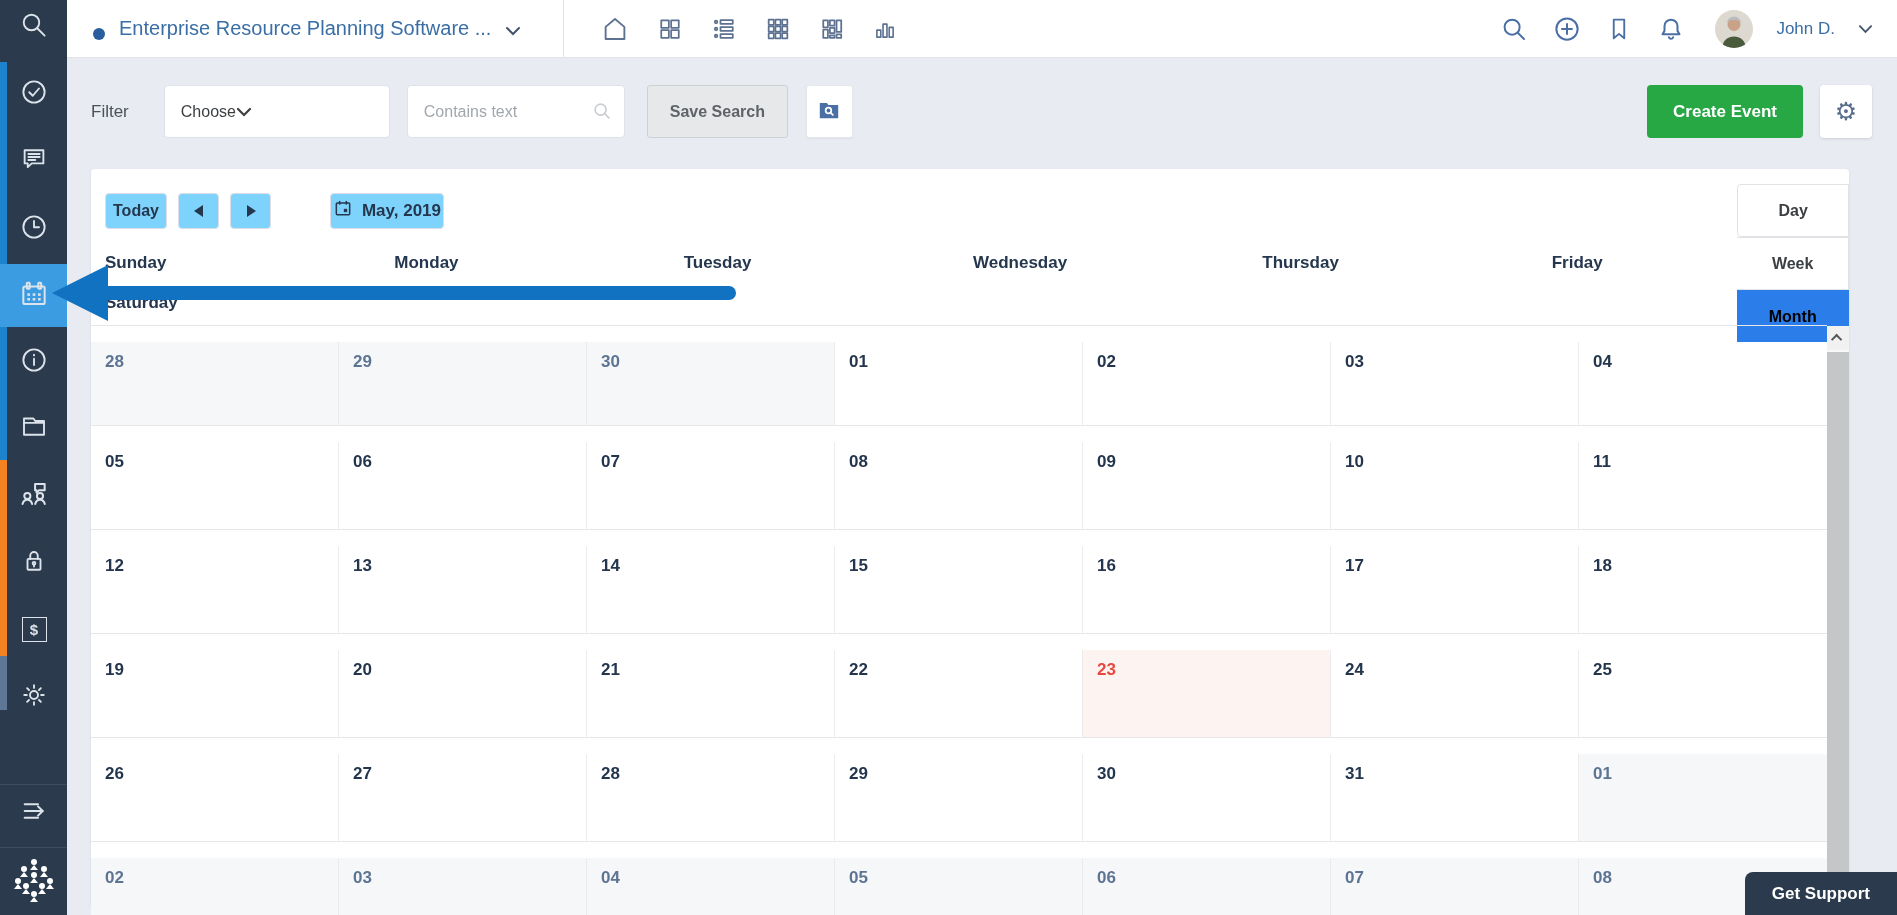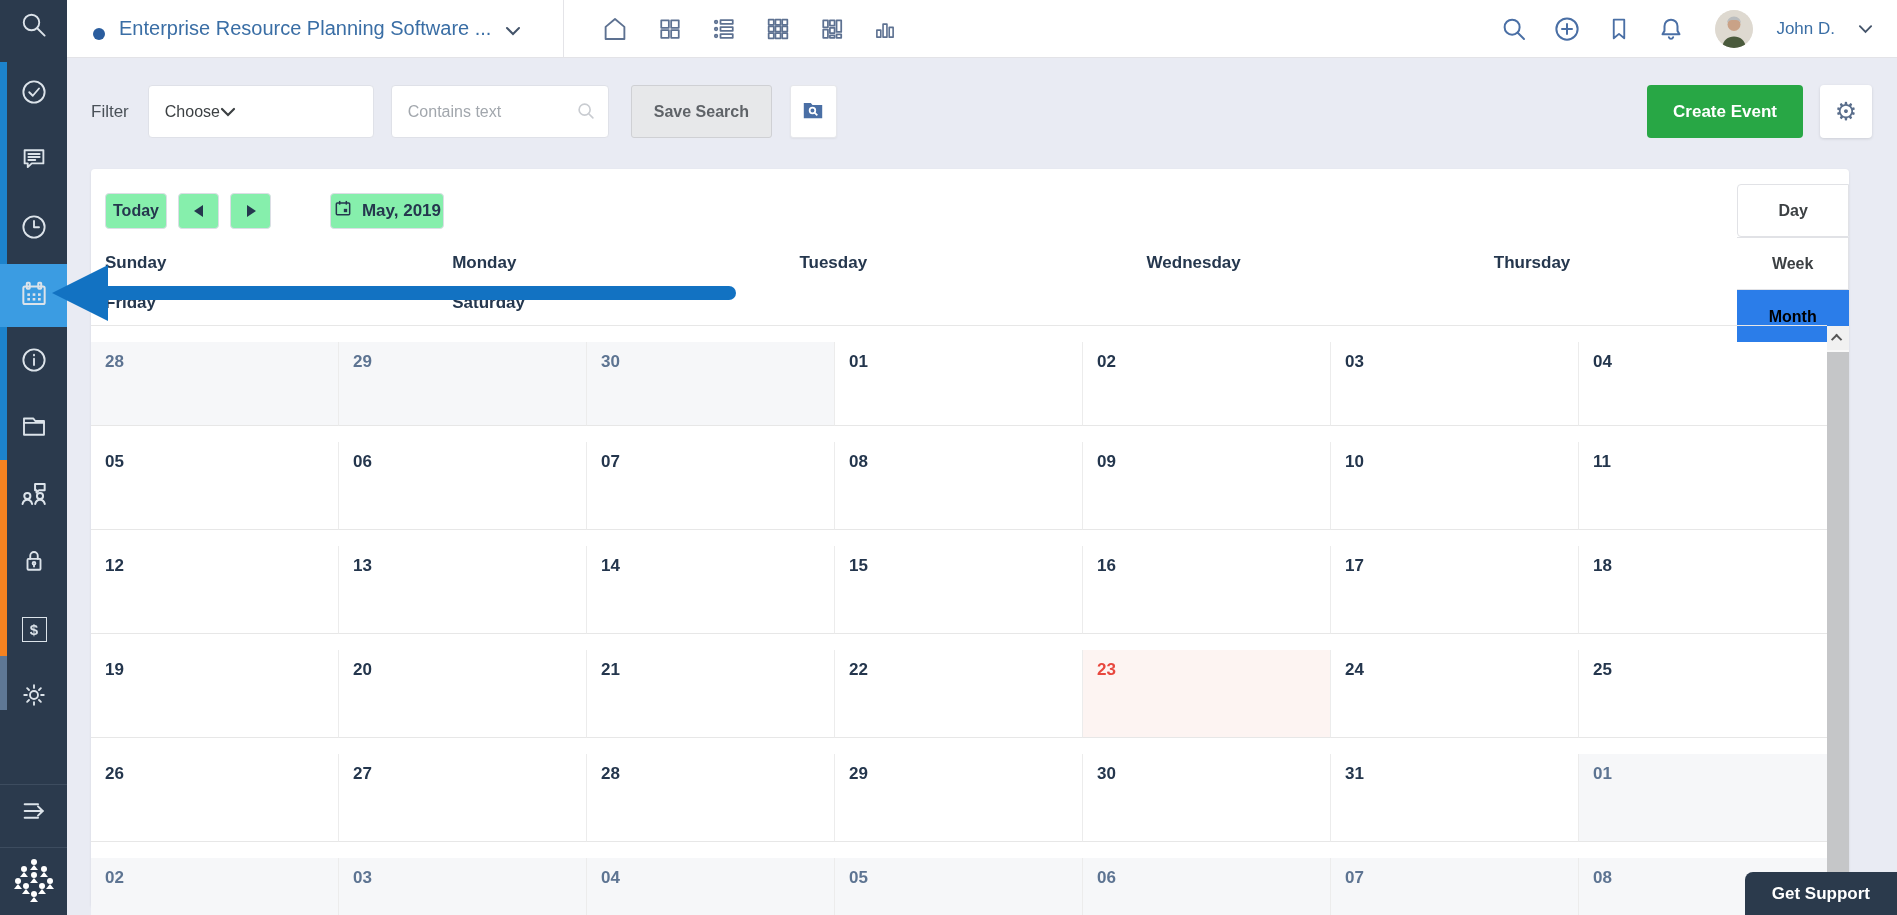--- a/index.html
+++ b/index.html
@@ -35,51 +35,51 @@
   .nav-icon { cursor:pointer; display:flex; align-items:center; }
   .nav-icon svg { stroke:#5d7191; fill:none; stroke-width:1.5; stroke-linejoin:round; }
   .top-right { margin-left:auto; display:flex; align-items:center; gap:23px; }
   .action-icon { cursor:pointer; display:flex; align-items:center; }
   .action-icon svg { stroke:#4a6fa5; fill:none; stroke-width:1.6; stroke-linecap:round; stroke-linejoin:round; }
   .avatar { width:38px; height:38px; border-radius:50%; overflow:hidden; margin-left:6px; cursor:pointer; background:#e7e3dc; }
   .user-name { font-size:17px; color:#3a6ea5; cursor:pointer; }
 
   
   .filter-bar { display:flex; align-items:center; padding:27px 25px 0 24px; }
-  .filter-label { font-size:17px; color:#4a5158; margin-right:19px; }
+  .filter-label { font-size:17px; color:#4a5158; margin-right:35px; }
   .select-box { width:226px; height:53px; background:#fff; border:1px solid #dfe1e8; border-radius:4px; display:flex; align-items:center; padding:0 16px; cursor:pointer; }
   .select-box .val { font-size:16px; color:#3c4043; }
   .select-box svg { margin-left:auto; stroke:#3c4043; fill:none; stroke-width:2.2; stroke-linecap:round; }
   .text-input-wrap { position:relative; margin-left:17px; }
   .text-input { width:218px; height:53px; border:1px solid #dfe1e8; border-radius:4px; padding:0 40px 0 16px; font-size:16px; font-family:"Liberation Sans",sans-serif; color:#3c4043; background:#fff; }
   .text-input::placeholder { color:#a2a7ad; }
   .input-search-icon { position:absolute; right:12px; top:15px; }
   .input-search-icon svg { stroke:#c9ccd1; fill:none; stroke-width:1.8; stroke-linecap:round; }
   .save-search-btn { margin-left:22px; height:53px; padding:0 22px; background:#e7e8ea; border:1px solid #cfd0d4; border-radius:3px; font-size:16px; font-weight:600; color:#5f6368; font-family:"Liberation Sans",sans-serif; cursor:pointer; }
   .saved-search-btn { margin-left:18px; width:47px; height:53px; background:#fff; border:1px solid #e6e7eb; border-radius:3px; display:flex; align-items:center; justify-content:center; cursor:pointer; box-shadow:0 1px 2px rgba(0,0,0,.05); }
   .fb-spacer { flex:1; }
   .create-event-btn { height:53px; padding:0 26px; background:#28a745; border:none; border-radius:4px; color:#fff; font-size:17px; font-weight:600; font-family:"Liberation Sans",sans-serif; cursor:pointer; }
   .settings-btn { margin-left:17px; width:52px; height:53px; background:#fff; border:none; border-radius:4px; box-shadow:0 1px 3px rgba(0,0,0,.12); color:#5a6e8c; font-size:25px; cursor:pointer; display:flex; align-items:center; justify-content:center; }
 
   
   .calendar-card { position:relative; margin:31px 48px 0 24px; height:738px; background:#fff; border-radius:4px; box-shadow:0 1px 3px rgba(0,0,0,.08); }
   .cal-toolbar { display:flex; align-items:center; padding:15px 0 0 14px; height:68px; position:relative; }
-  .tb-btn { height:36px; background:#86efac; border:1px solid #dbdee5; border-radius:4px; font-family:"Liberation Sans",sans-serif; font-size:16px; font-weight:700; color:#25374e; cursor:pointer; display:flex; align-items:center; justify-content:center; }
+  .tb-btn { height:36px; background:#7dd3fc; border:1px solid #dbdee5; border-radius:4px; font-family:"Liberation Sans",sans-serif; font-size:16px; font-weight:700; color:#25374e; cursor:pointer; display:flex; align-items:center; justify-content:center; }
   .today-btn { width:62px; margin-right:11px; }
   .arrow-btn { width:41px; margin-right:11px; }
   .arrow-btn svg { fill:#25374e; stroke:none; }
   .date-btn { width:114px; margin-left:48px; gap:9px; font-size:17px; }
   .date-btn svg { stroke:#25374e; fill:none; stroke-width:1.8; }
   .view-switcher { position:absolute; right:0; top:15px; display:flex;flex-direction:column; }
   .view-btn { height:53px; background:#fff; border:1px solid #e1e2e6; border-left:none; font-family:"Liberation Sans",sans-serif; font-size:16px; font-weight:700; color:#3c4043; cursor:pointer; padding:0 26px; }
   .view-btn:first-child { border-left:1px solid #e1e2e6; border-radius:4px 0 0 4px; }
   .view-btn:last-child { border-radius:0 4px 4px 0; }
   .view-btn.active { background:#2b7de9; border-color:#2b7de9; color:#000000; }
 
-  .day-headers { display:grid; grid-template-columns:repeat(5,1fr); width:1736px; margin-top:8px; }
+  .day-headers { display:grid; grid-template-columns:repeat(6,1fr); width:1736px; margin-top:8px; }
   .day-head { font-size:17px; font-weight:700; color:#25374e; padding:8px 0 12px 14px; }
 
   .grid-wrap { position:relative; width:1758px; }
   .calendar-grid { display:grid; grid-template-columns:repeat(7,1fr); grid-template-rows:100px 104px 104px 104px 104px 86px; width:1736px; border-top:1px solid #e7e7e7; }
   .cell { border-right:1px solid #ececec; border-bottom:1px solid #e7e7e7; padding:10px 0 0 14px; cursor:pointer; background:#fff;margin-top:16px; }
   .cell:nth-child(7n) { border-right:none; }
   .cell .day-number { font-size:17px; font-weight:700; color:#24364d; }
   .cell.other { background:#f6f7f9; }
   .cell.other .day-number { color:#5d7492; }
   .cell.today { background:#fdf4f2; }

